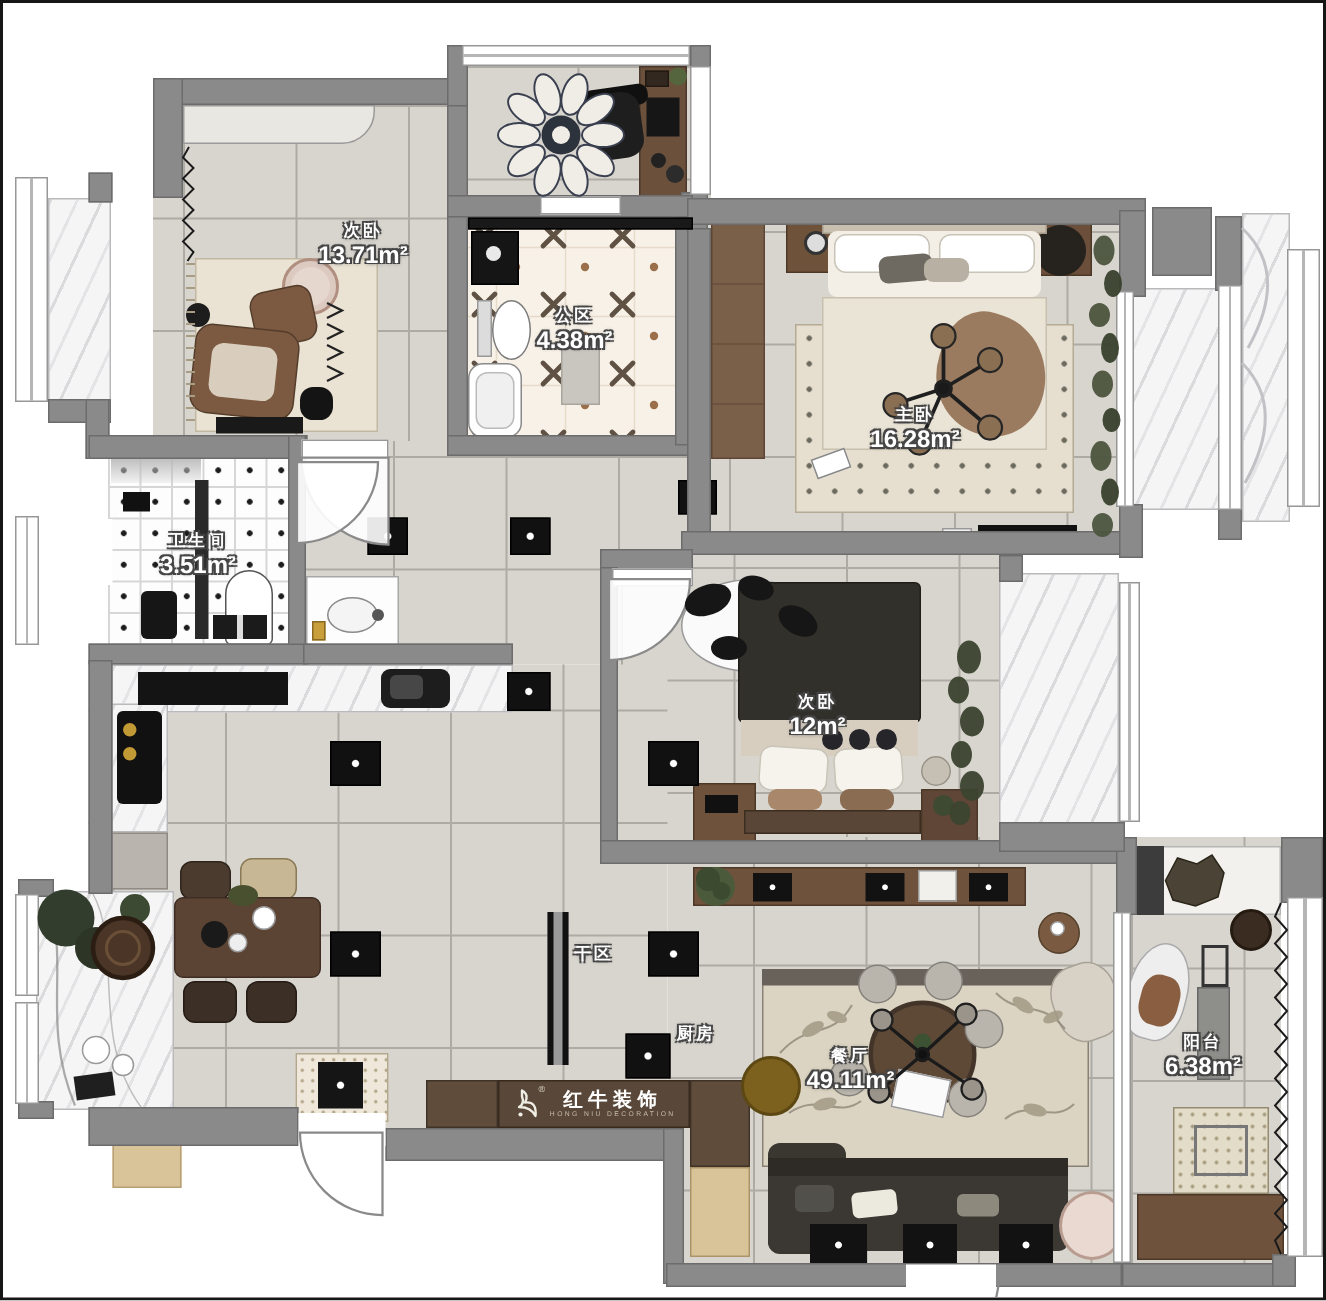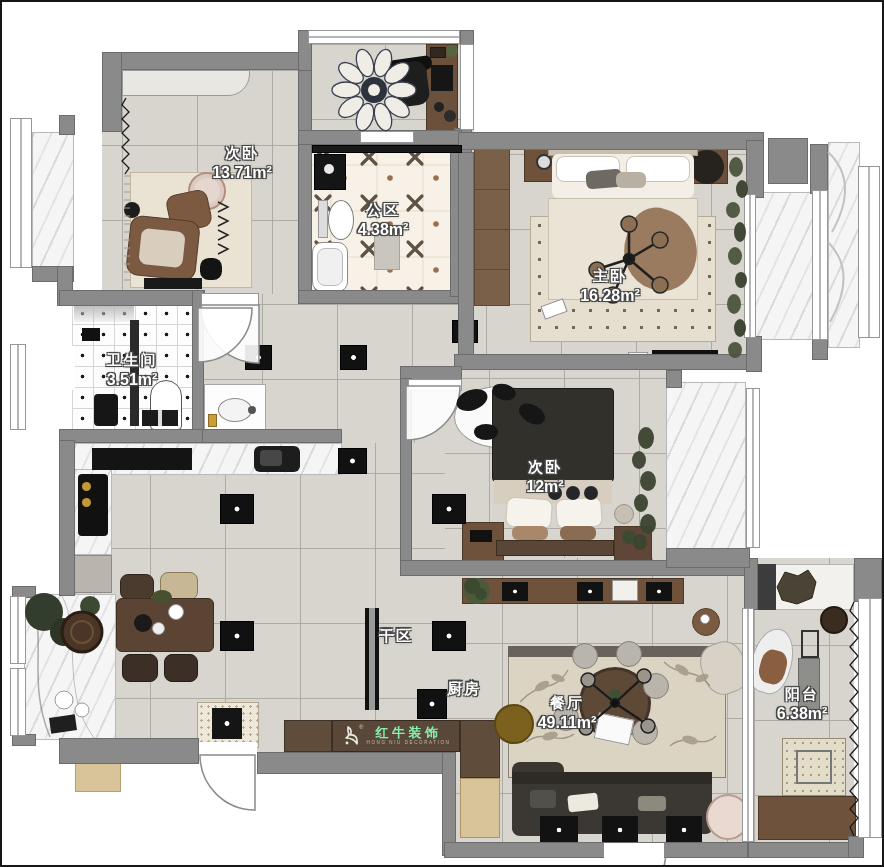--- a/index.html
+++ b/index.html
@@ -17,26 +17,26 @@
   .win.h{background-image:linear-gradient(transparent 44%,#b5b5b5 44%,#b5b5b5 56%,transparent 56%);}
   .spot{background:#111;border:1px solid #000;background-image:radial-gradient(circle,#fff 2px,transparent 2.8px);z-index:12;}
   .fur{z-index:10;box-sizing:border-box;}
   .dotmat{background-color:#efe8da;background-image:radial-gradient(circle,#b7a98d 1px,transparent 1.4px);background-size:7px 7px;border:1px solid #b2a78f;}
   .washer{background-color:#e3dcc9;background-image:radial-gradient(circle,#a79b7e 1px,transparent 1.4px);background-size:8px 8px;border:1px solid #968c72;}
   .dots-rug{background-color:#e6dfcf;background-image:radial-gradient(circle,#6c6a5e 1.6px,transparent 2px);background-size:17px 17px;border:1px solid #b5aa93;}
   .svglayer{left:0;top:0;width:884px;height:867px;z-index:30;pointer-events:none;}
   
   .room-label{position:absolute;display:flex;flex-direction:column;align-items:center;gap:1px;color:#fff;font-weight:bold;text-align:center;z-index:40;transform:translate(-50%,-50%);white-space:nowrap;
     text-shadow:-1.3px -1.3px 0 #454545,1.3px -1.3px 0 #454545,-1.3px 1.3px 0 #454545,1.3px 1.3px 0 #454545,0 0 3px #454545;}
-  .room-label .nm{font-size:15px;letter-spacing:2px;}
+  .room-label .nm{font-size:11px;letter-spacing:2px;}
   .room-label .ar{font-size:16px;}
   
   .logo{left:330px;top:718px;width:128px;height:32px;background:#594839;border:1px solid #37291d;z-index:41;display:flex;align-items:center;justify-content:center;gap:5px;box-sizing:border-box;}
   .logo .txt{display:flex;flex-direction:column;align-items:center;line-height:1;}
-  .logo .brand{color:#86efac;font-size:13px;font-weight:bold;letter-spacing:3.5px;}
+  .logo .brand{color:#ffffff;font-size:13px;font-weight:bold;letter-spacing:3.5px;}
   .logo .sub{color:#c6bcab;font-size:4.5px;letter-spacing:1.6px;margin-top:2px;}
   .logo .reg{position:absolute;left:26px;top:3px;color:#d9d2c6;font-size:6px;}
 </style>
 </head>
 <body>
 
 <div id="plan">
 
   <div class="abs tile" style="left:100px;top:50px;width:196px;height:242px;background-position:20px 18px;"></div>
   <div class="abs tile" style="left:296px;top:30px;width:176px;height:112px;background-position:12px 12px;"></div>

